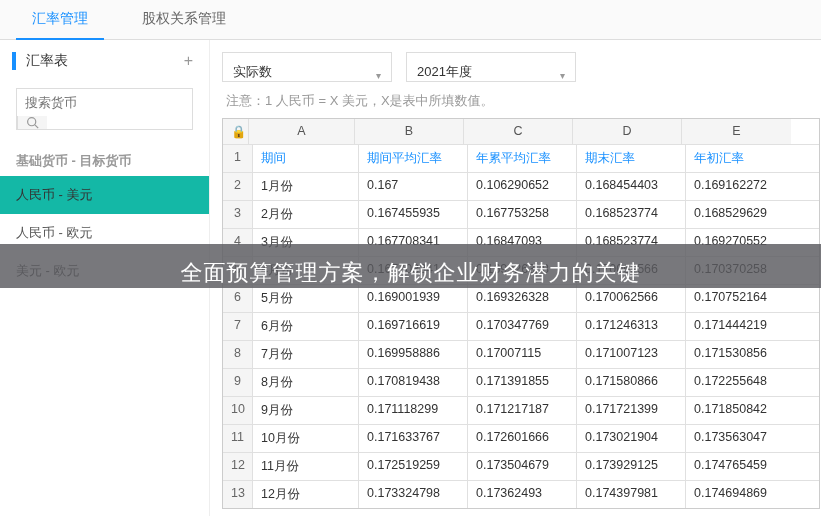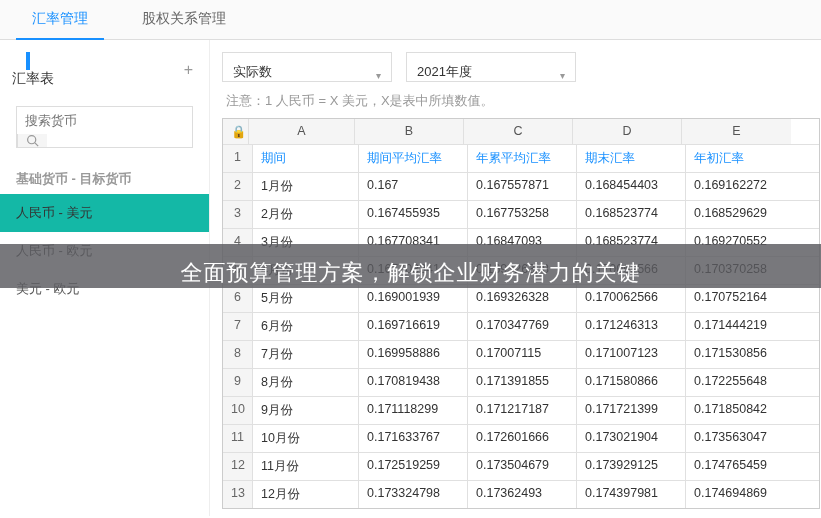--- a/index.html
+++ b/index.html
@@ -6,21 +6,21 @@
     body { font-family: "Microsoft YaHei", Arial, sans-serif; font-size: 13px; color: #333; background: #fff; width: 821px; height: 518px; overflow: hidden; position: relative; }
     
     .tabs { display: flex; border-bottom: 1px solid #ddd; padding-left: 16px; background: #fafafa; gap: 22px; }
     .tab { padding: 10px 16px; cursor: pointer; color: #666; font-size: 14px; }
     .tab.active { color: #1890ff; border-bottom: 2px solid #1890ff; margin-bottom: -1px; }
     
     .content { display: flex; height: calc(100% - 42px); }
     
     .sidebar { width: 210px; border-right: 1px solid #eee; padding: 12px 0; }
     .sidebar-header { display: flex; align-items: center; justify-content: space-between; padding: 0 16px 10px 12px; }
-    .sidebar-title { display: flex; align-items: center; font-size: 14px; font-weight: 500; flex-direction: column; }
+    .sidebar-title { display: flex; align-items: center; font-size: 14px; font-weight: 500; }
     .sidebar-title-bar { width: 4px; height: 18px; background: #1890ff; margin-right: 10px; }
     .plus-icon { color: #999; font-size: 16px; cursor: pointer; }
     
     .search-box { display: flex; margin: 8px 16px 16px 16px; border: 1px solid #ddd; flex-direction: column; }
     .search-input { flex: 1; border: none; padding: 6px 8px; font-size: 13px; outline: none; }
     .search-btn { width: 30px; background: #f5f5f5; border: none; border-left: 1px solid #ddd; cursor: pointer; color: #999; display: flex; align-items: center; justify-content: center; }
     
     .pair-header { padding: 6px 16px; color: #999; font-size: 13px; font-weight: bold; }
     .pair-list { }
     .pair-item { padding: 10px 16px; cursor: pointer; color: #555; }
@@ -109,21 +109,21 @@
         <div class="cell col-b header-link">期间平均汇率</div>
         <div class="cell col-c header-link">年累平均汇率</div>
         <div class="cell col-e header-link">期末汇率</div>
         <div class="cell col-d header-link">年初汇率</div>
       </div>
       <div id="grid-body">
           <div class="grid-row">
             <div class="cell col-rn">2</div>
             <div class="cell col-a">1月份</div>
             <div class="cell col-b">0.167</div>
-            <div class="cell col-c">0.167557871</div>
+            <div class="cell col-c">0.106290652</div>
             <div class="cell col-d">0.168454403</div>
             <div class="cell col-e">0.169162272</div>
           </div>
           <div class="grid-row">
             <div class="cell col-rn">3</div>
             <div class="cell col-a">2月份</div>
             <div class="cell col-b">0.167455935</div>
             <div class="cell col-c">0.167753258</div>
             <div class="cell col-d">0.168523774</div>
             <div class="cell col-e">0.168529629</div>

